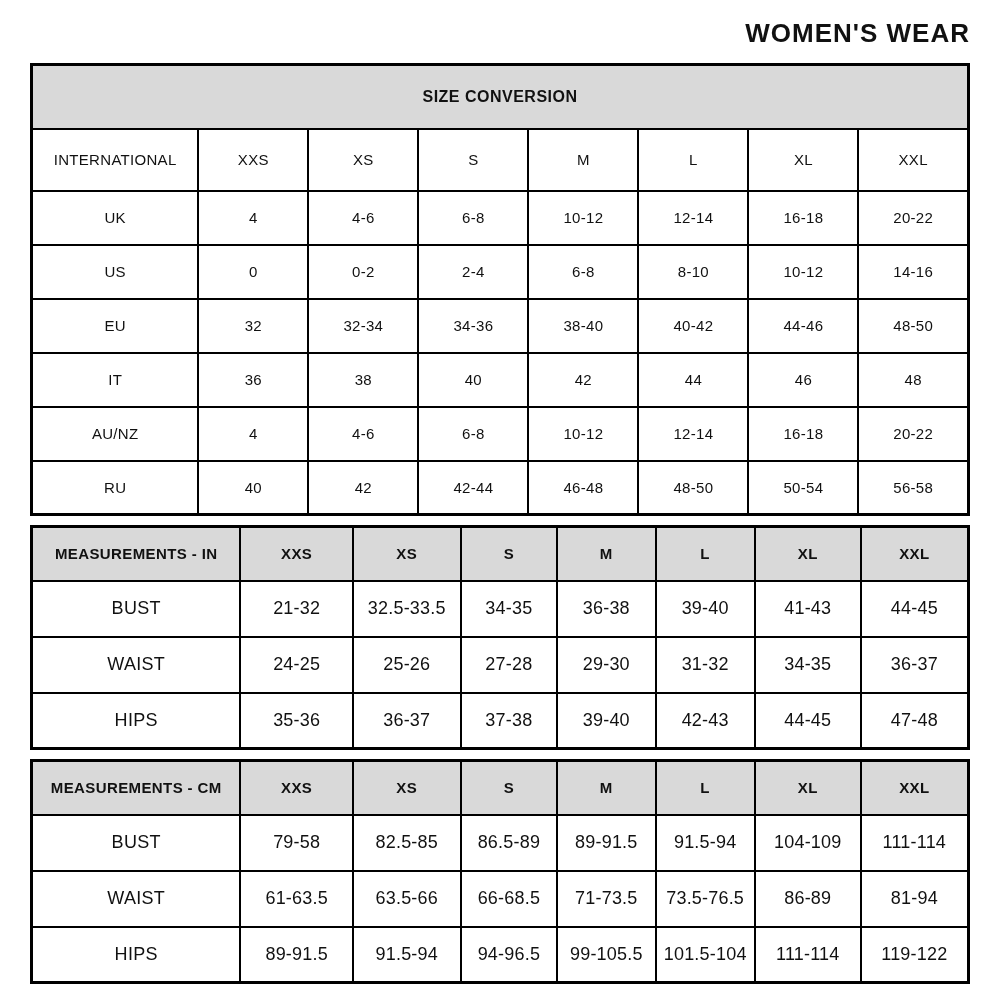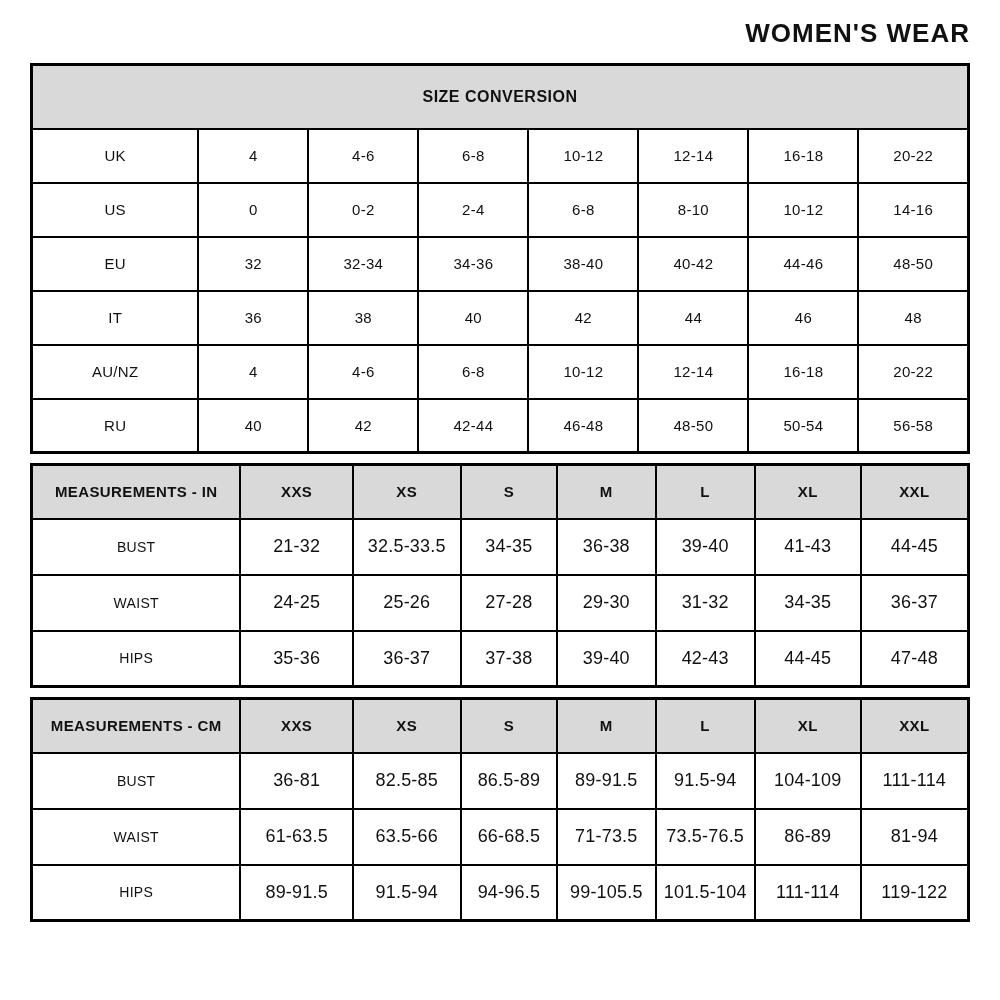--- a/index.html
+++ b/index.html
@@ -60,21 +60,21 @@
   
   .meas-tbl tr.cols th {
     background: #d9d9d9;
     height: 54px;
     font-size: 15px;
     font-weight: bold;
     letter-spacing: .4px;
   }
   .meas-tbl tbody th {
     height: 56px;
-    font-size: 14px;
+    font-size: 18px;
     font-weight: normal;
     letter-spacing: .3px;
   }
   .meas-tbl tbody td {
     font-size: 18px;
     font-weight: normal;
     letter-spacing: .2px;
   }
 </style>
 </head>
@@ -92,20 +92,30 @@
         <col style="width:11.74%">
       <col style="width:11.74%">
         <col style="width:11.74%">
         <col style="width:11.74%">
         <col style="width:11.74%">
     </colgroup>
     <thead>
       <tr class="banner">
         <th colspan="8">SIZE CONVERSION</th>
       </tr>
+      <tr class="cols">
+          <th>INTERNATIONAL</th>
+          <th>XXS</th>
+          <th>XS</th>
+          <th>S</th>
+          <th>M</th>
+          <th>L</th>
+          <th>XL</th>
+          <th>XXL</th>
+        </tr>
     </thead>
     <tbody>
         <tr>
           <th>UK</th>
           <td>4</td>
           <td>4-6</td>
           <td>6-8</td>
           <td>10-12</td>
           <td>12-14</td>
           <td>16-18</td>
@@ -240,21 +250,21 @@
           <th>S</th>
           <th>M</th>
           <th>L</th>
           <th>XL</th>
           <th>XXL</th>
         </tr>
     </thead>
     <tbody>
         <tr>
           <th>BUST</th>
-          <td>36-81</td>
+          <td>79-58</td>
           <td>82.5-85</td>
           <td>86.5-89</td>
           <td>89-91.5</td>
           <td>91.5-94</td>
           <td>104-109</td>
           <td>111-114</td>
         </tr>
         <tr>
           <th>WAIST</th>
           <td>61-63.5</td>

